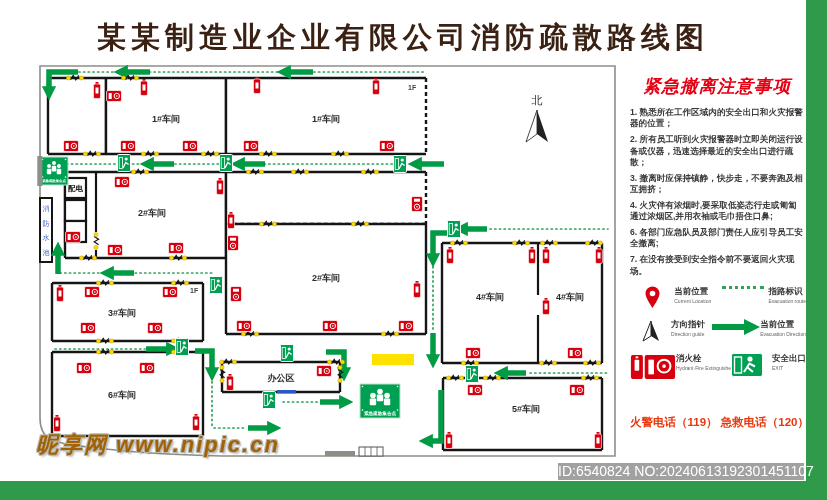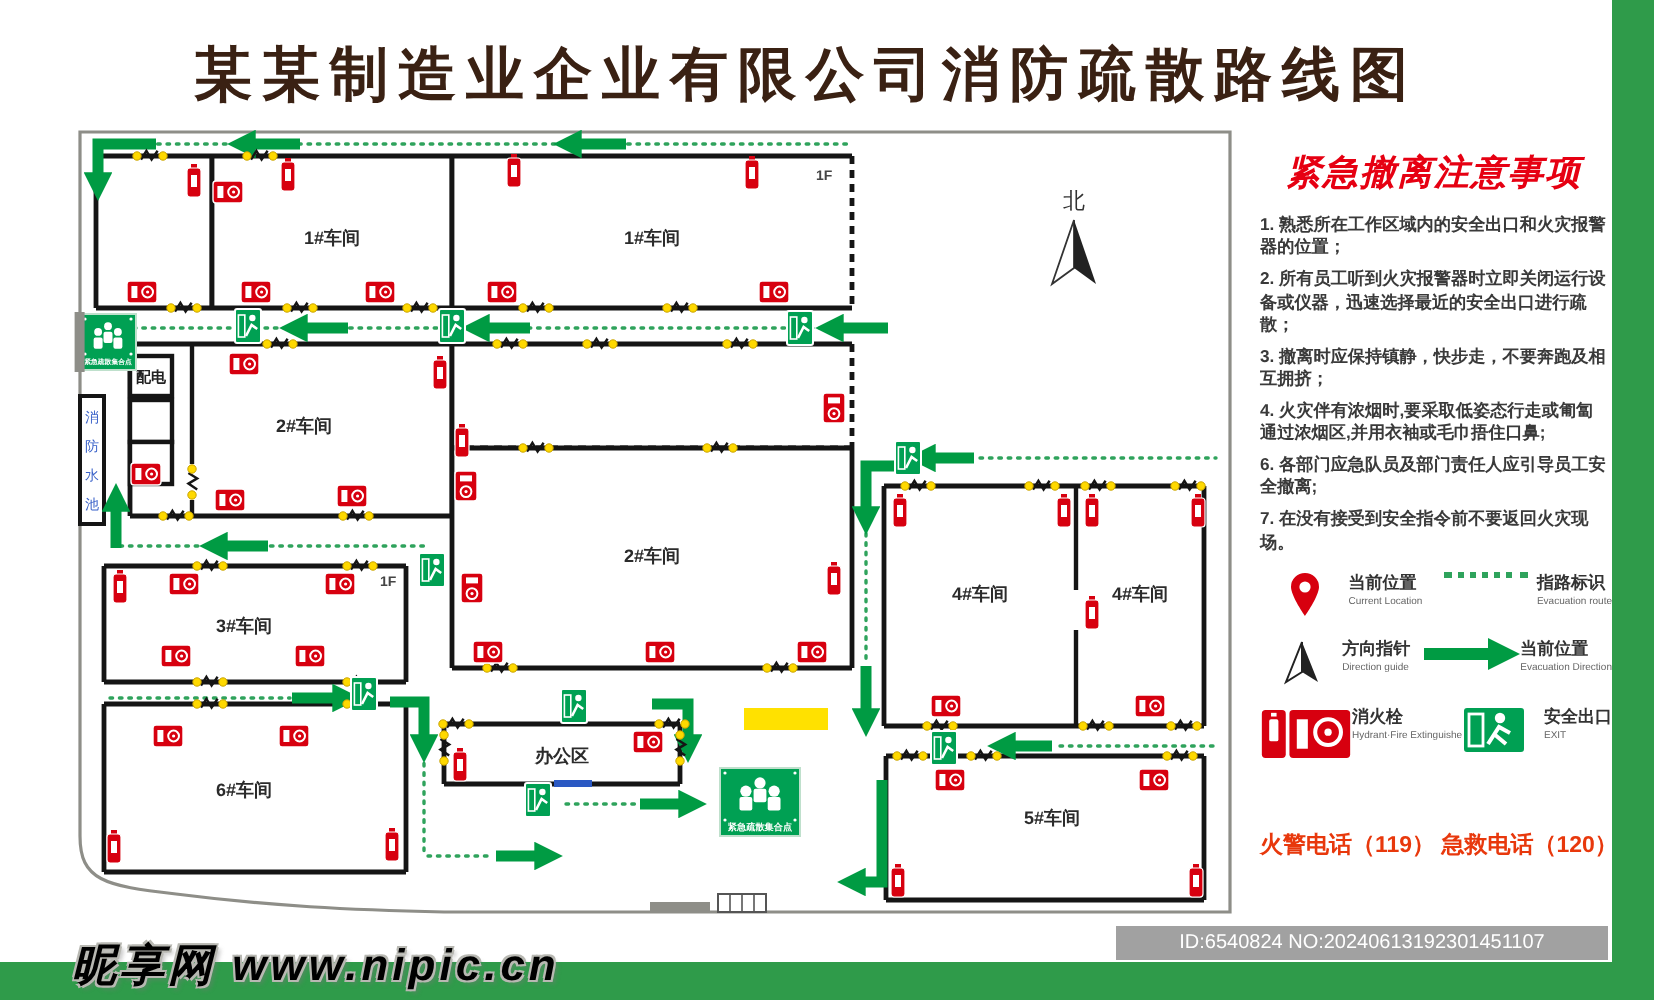--- a/index.html
+++ b/index.html
@@ -19,25 +19,25 @@
   .l-lab{width:46px;}
   .r-icon{width:52px;display:flex;justify-content:center;align-items:center;}
   .r-lab{flex:1;}
   .lab-cn{font-size:8.5px;font-weight:bold;color:#333;white-space:nowrap;}
   .lab-en{font-size:5px;color:#666;white-space:nowrap;}
   .dotted-sample{width:42px;border-top:3px dotted #2fa35c;height:0;}
   .phone-line{position:absolute;left:630px;top:415px;width:176px;z-index:2;
           font-size:11.5px;font-weight:bold;color:#e8380c;white-space:nowrap;}
   .green-strip-right{position:absolute;left:806px;top:0;width:21px;height:500px;background:#2f9b4a;z-index:3;}
   .green-bar-bottom{position:absolute;left:0;top:481px;width:827px;height:19px;background:#2f9b4a;z-index:3;}
-  .watermark{position:absolute;left:36px;top:468px;z-index:4;font-size:22px;font-weight:bold;
-          font-style:italic;color:#000000;letter-spacing:2px;white-space:nowrap;
+  .watermark{position:absolute;left:36px;top:430px;z-index:4;font-size:22px;font-weight:bold;
+          font-style:italic;color:#a16207;letter-spacing:2px;white-space:nowrap;
           text-shadow:-1px -1px 0 #b8b8b2,1px -1px 0 #b8b8b2,-1px 1px 0 #b8b8b2,1px 1px 0 #b8b8b2,2px 2px 2px rgba(120,120,120,.45);}
   .id-bar{position:absolute;left:558px;top:463px;width:246px;height:17px;z-index:4;
-          background:rgba(145,145,145,.85);color:#fff;font-size:10px;line-height:17px;
+          background:rgba(145,145,145,.85);color:#fff;font-size:14px;line-height:17px;
           text-align:center;white-space:nowrap;}
 </style>
 </head>
 <body>
 
 <div class="poster">
   <div class="poster-title">某某制造业企业有限公司消防疏散路线图</div>
 
   <svg id="map-svg" viewBox="0 0 827 500">
       <defs>

